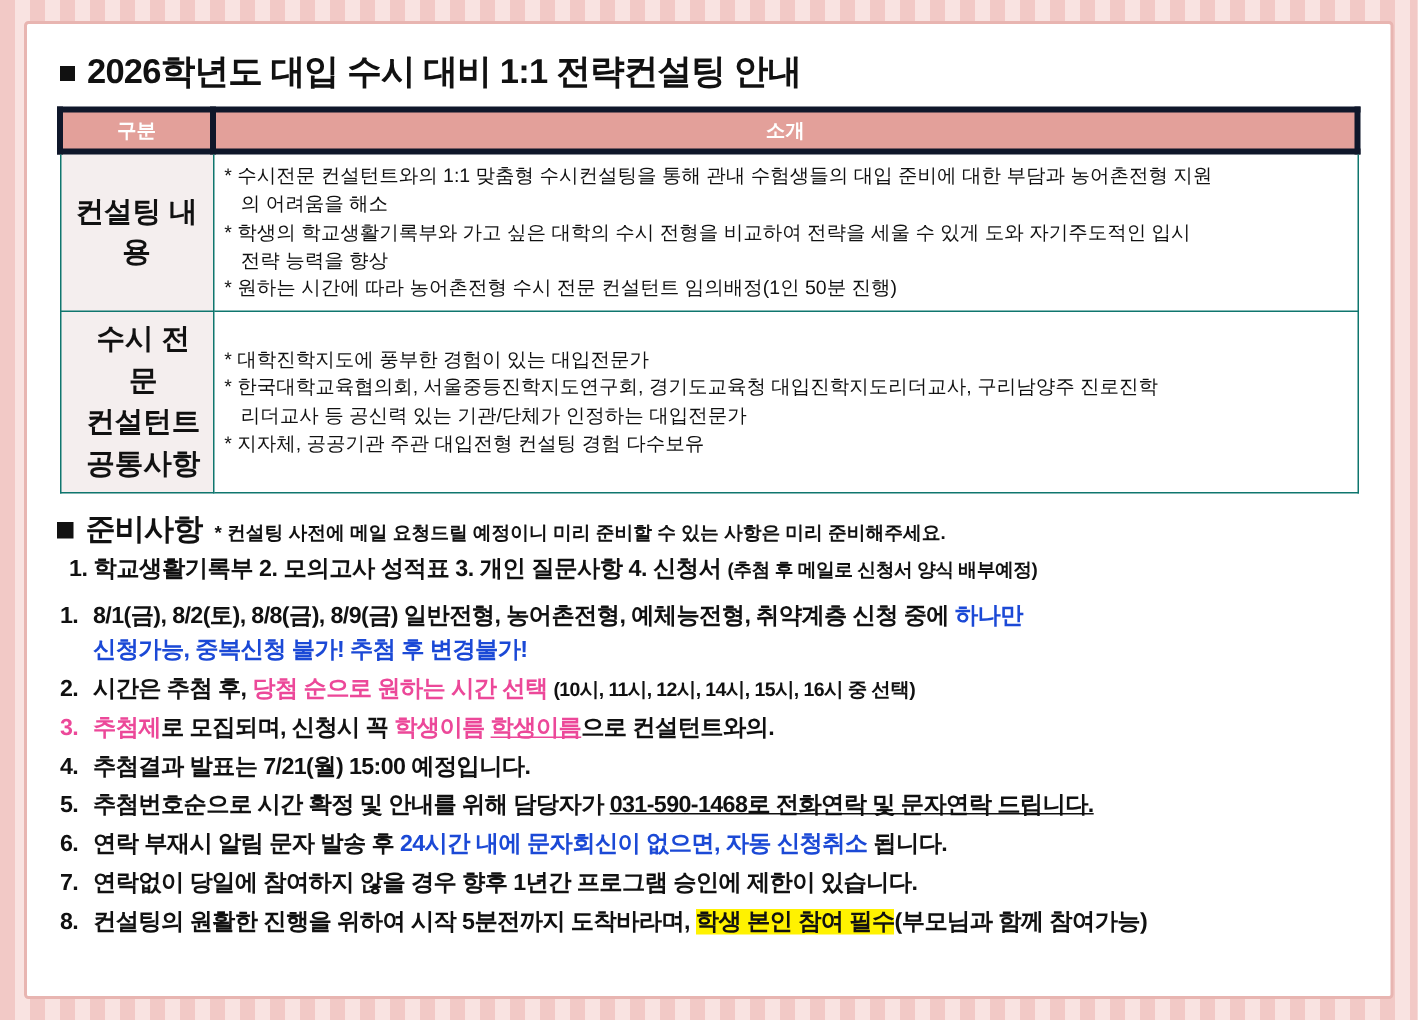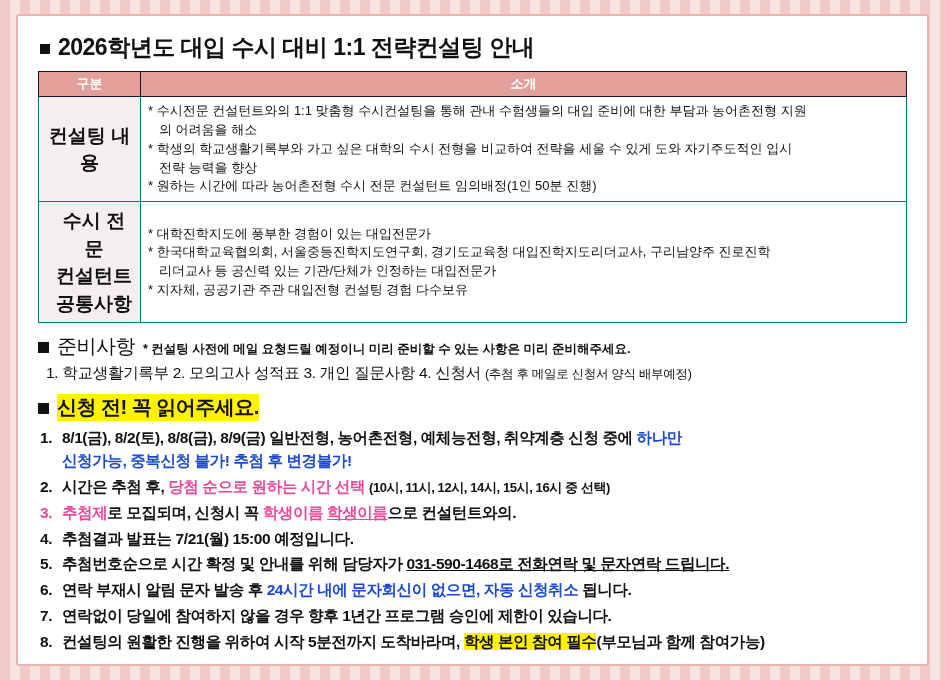--- a/index.html
+++ b/index.html
@@ -59,21 +59,21 @@
   
   table.info {
     width: 100%;
     border-collapse: collapse;
     table-layout: fixed;
     font-size: 13px;
   }
   table.info th {
     background: #e3a09a;
     color: #ffffff;
-    border: 1px solid #0f172a;
+    border: 4px solid #0f172a;
     font-size: 13px;
     font-weight: bold;
     padding: 3px 0;
     text-align: center;
   }
   table.info td {
     border: 1px solid #0f766e;
     padding: 5px 7px;
     vertical-align: middle;
     color: #111;
@@ -109,35 +109,35 @@
     gap: 8px;
     margin-bottom: 2px;
   }
   .sec-head .sq-bullet {
     width: 11px;
     height: 11px;
     top: 0;
   }
   .sec-title {
     font-size: 20px;
-    font-weight: normal;
+    font-weight: bold;
     color: #111;
     letter-spacing: -0.5px;
   }
   .sec-note {
     font-size: 12.5px;
     font-weight: bold;
     color: #111;
   }
   .hl {
     background: #fff200;
   }
   .sec-items {
     font-size: 15.5px;
-    font-weight: normal;
+    font-weight: bold;
     color: #111;
     margin: 3px 0 0 8px;
     letter-spacing: -0.3px;
   }
   .sec-items .small {
     font-size: 12.5px;
   }
 
   .notice-title {
     font-size: 20px;
@@ -227,24 +227,20 @@
         <span class="sec-title">준비사항</span>
         <span class="sec-note">* 컨설팅 사전에 메일 요청드릴 예정이니 미리 준비할 수 있는 사항은 미리 준비해주세요.</span>
       </div>
       <div class="sec-items">
         <span>1. 학교생활기록부  2. 모의고사 성적표  3. 개인 질문사항  4. 신청서</span>
         <span class="small">(추첨 후 메일로 신청서 양식 배부예정)</span>
       </div>
     </div>
 
     <div class="sec">
-      <div class="sec-head">
-        <span class="sq-bullet"></span>
-        <span class="notice-title hl">신청 전! 꼭 읽어주세요.</span>
-      </div>
 
       <ol class="rules">
         <li>
           <span class="num">1.</span>
           <span>8/1(금), 8/2(토), 8/8(금), 8/9(금) 일반전형, 농어촌전형, 예체능전형, 취약계층 신청 중에 </span><span class="blue">하나만</span><br>
           <span class="blue">신청가능, 중복신청 불가! 추첨 후 변경불가!</span>
         </li>
 
         <li>
           <span class="num">2.</span>

